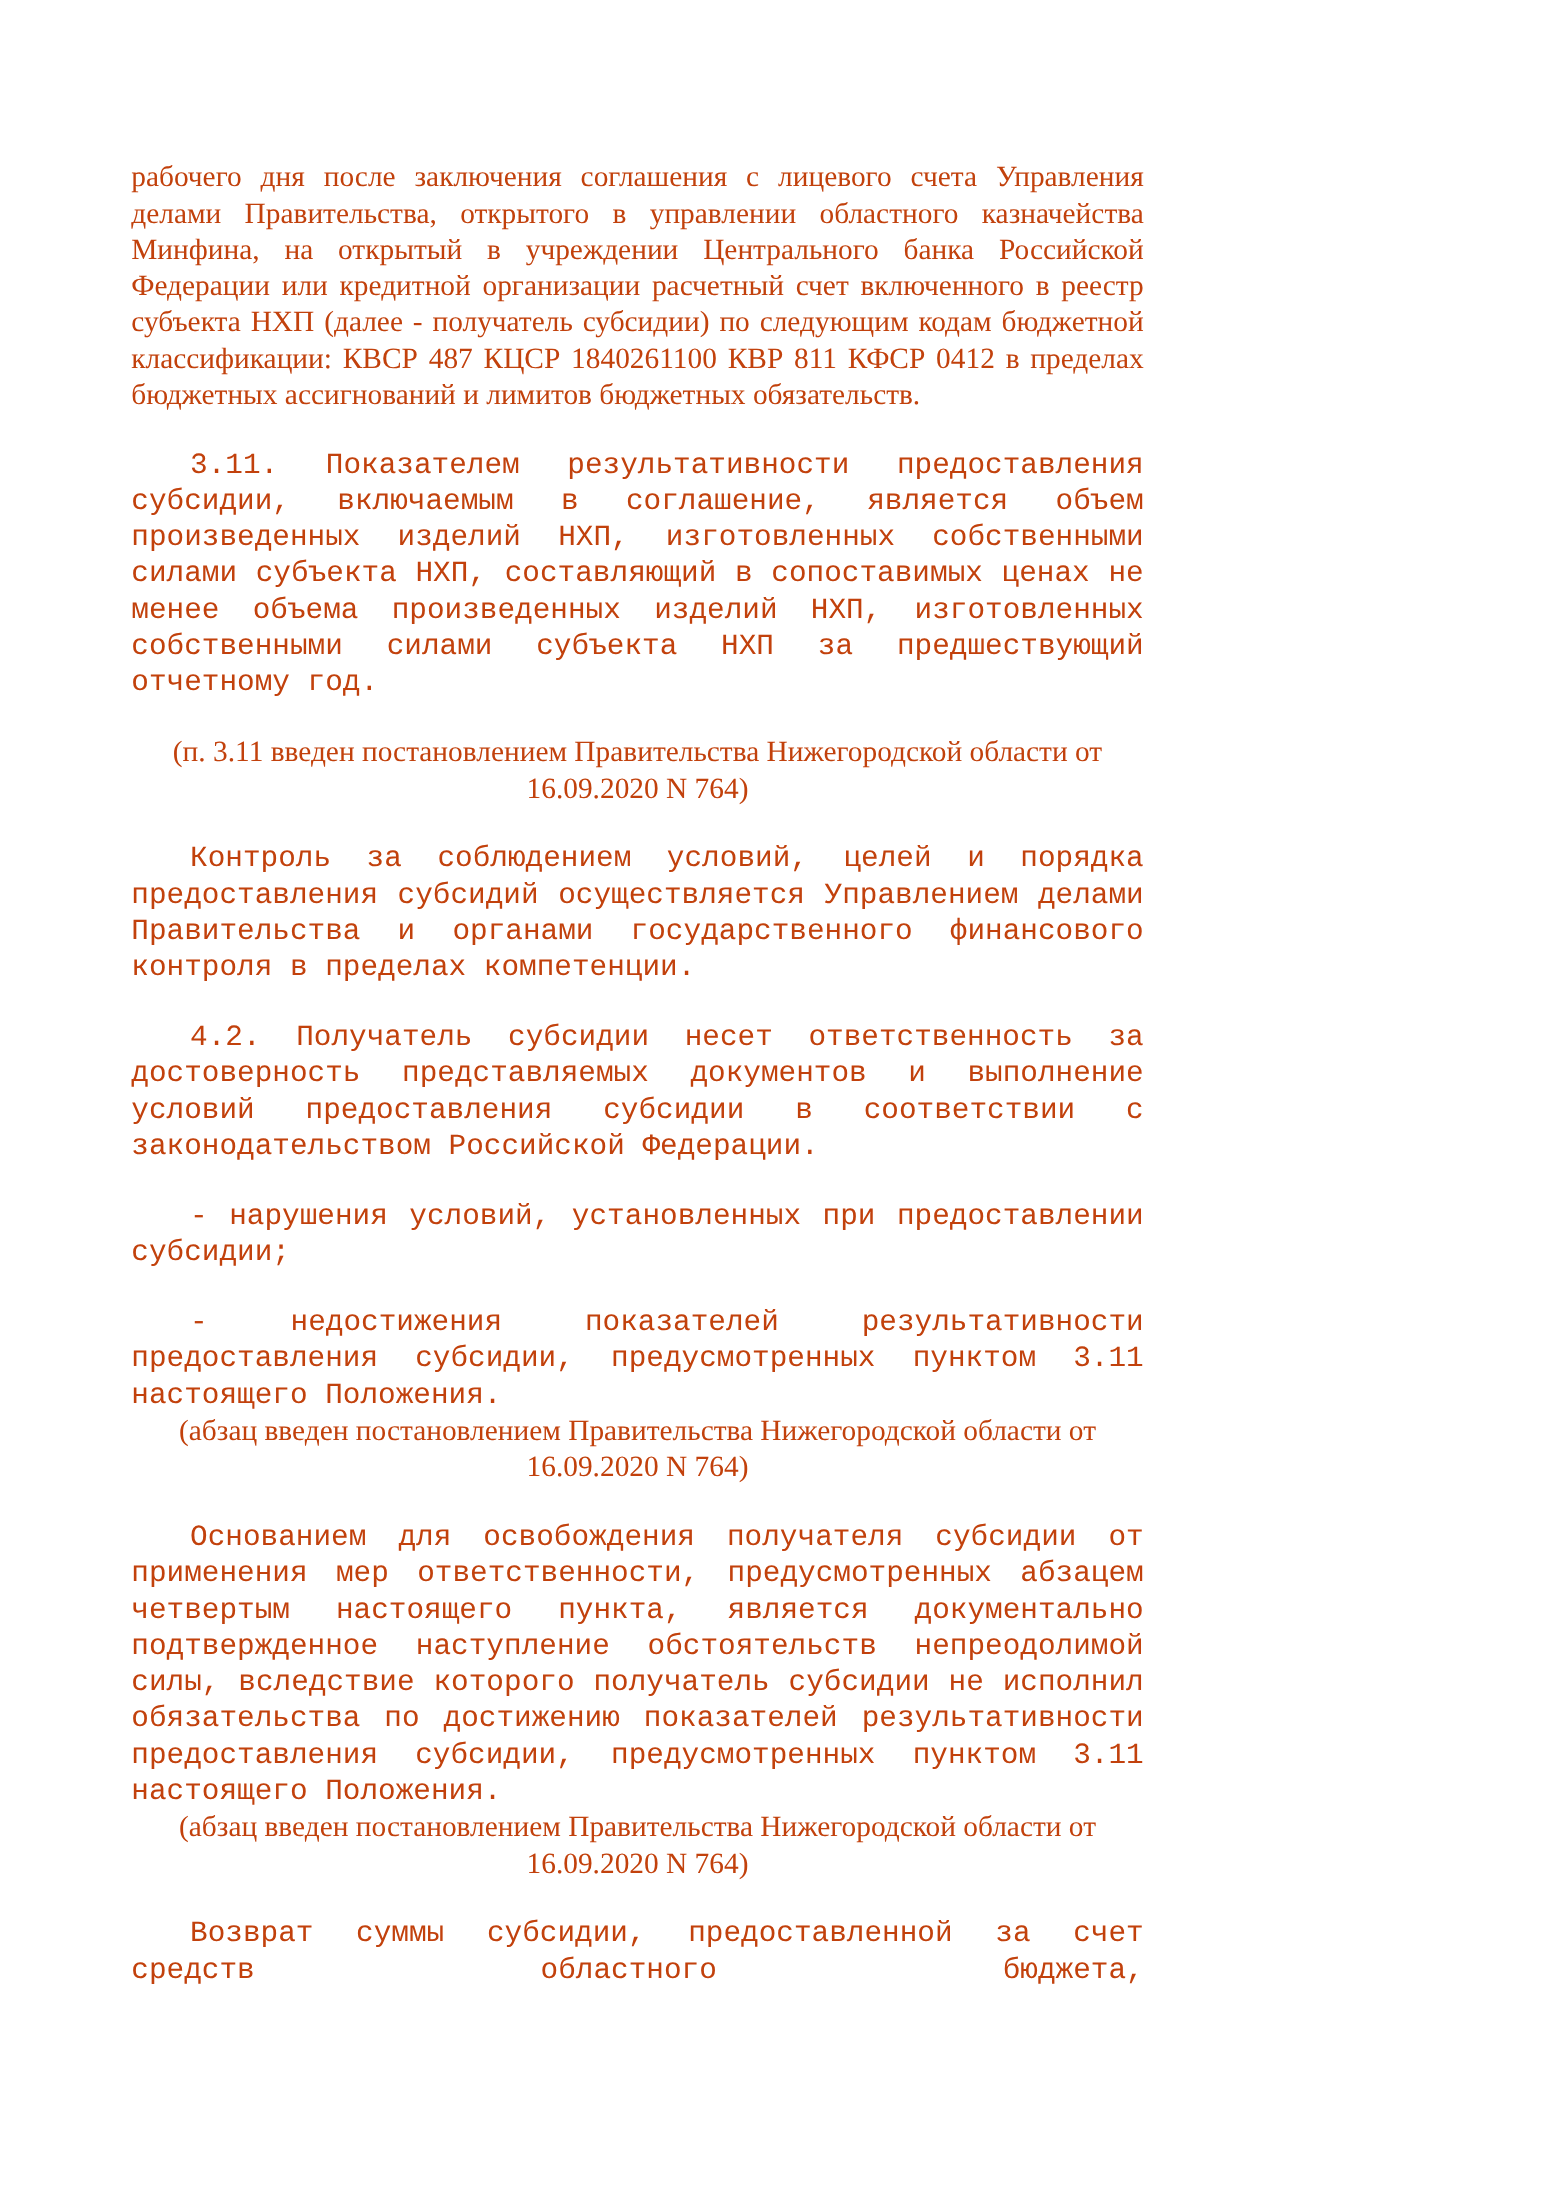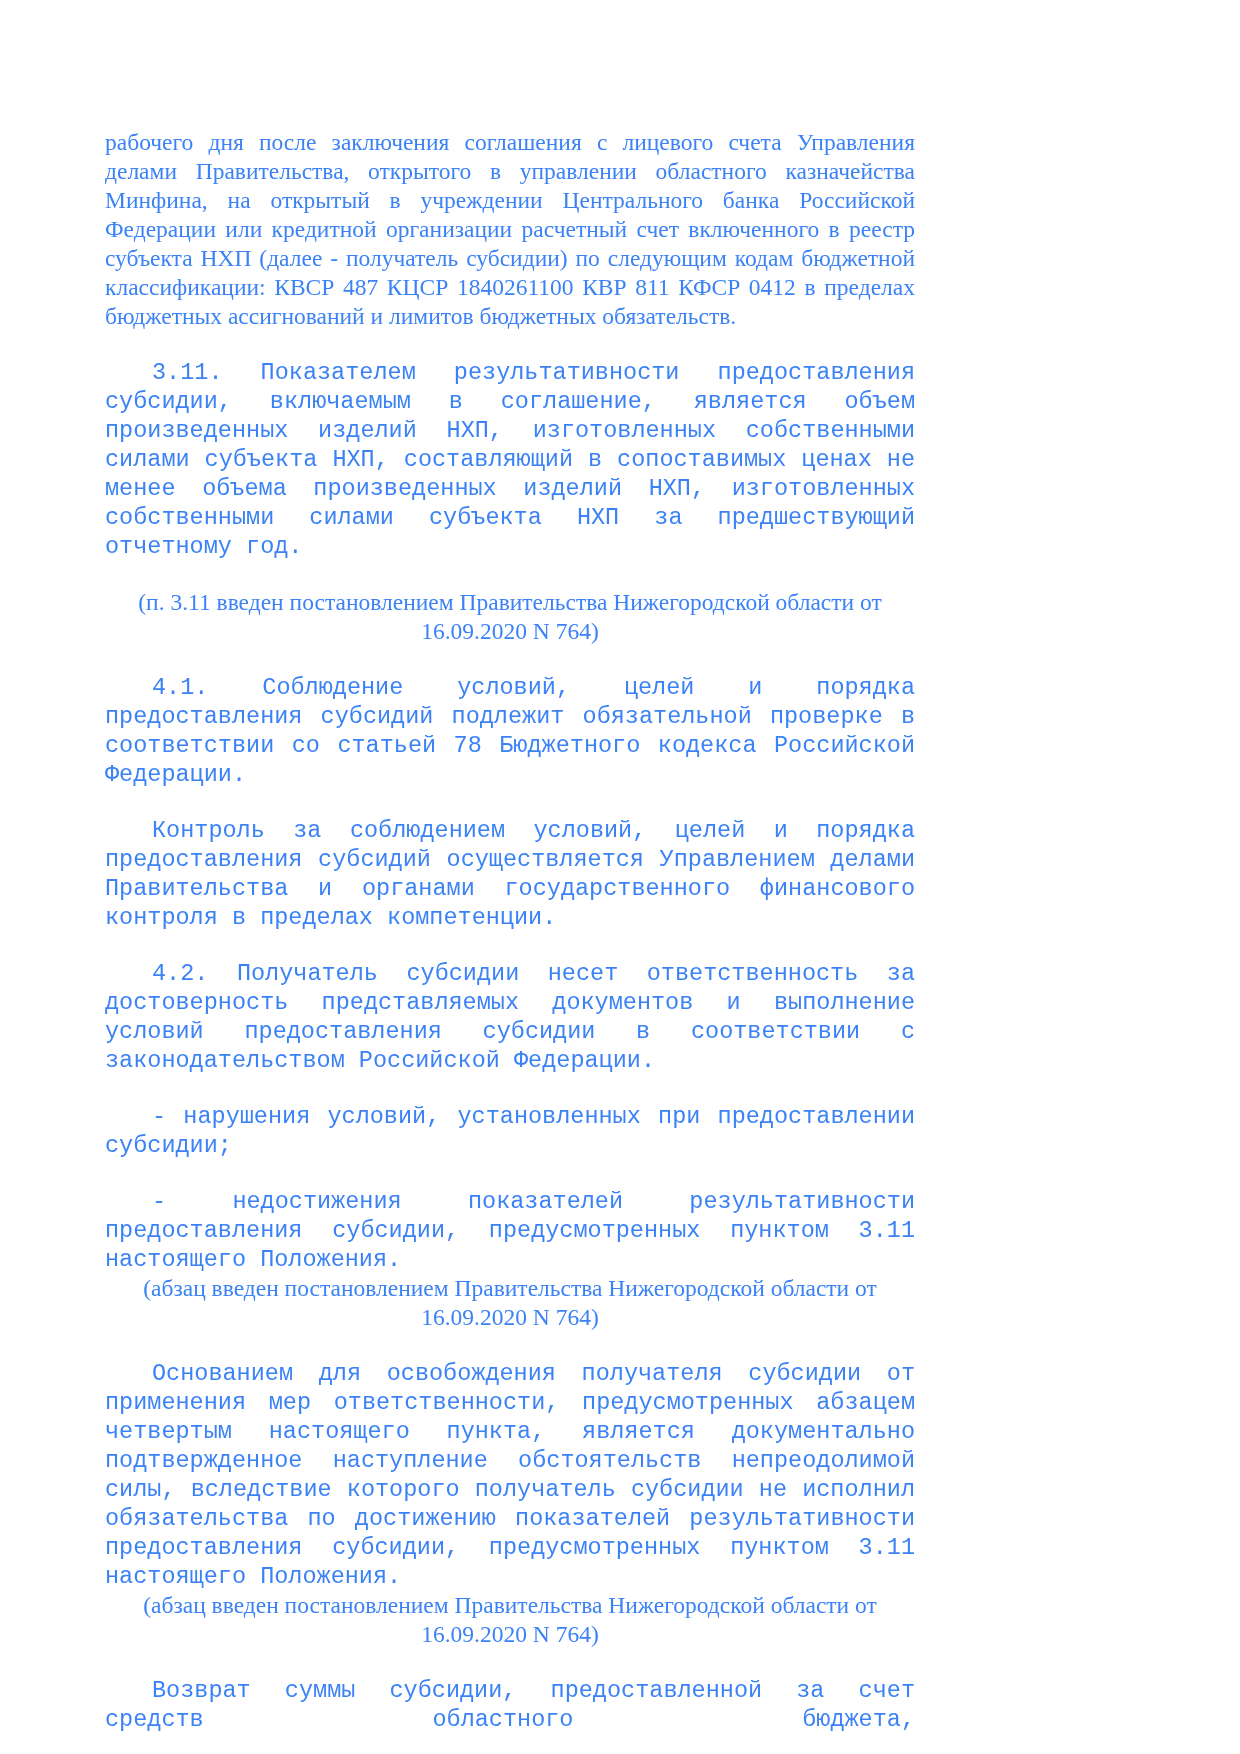--- a/index.html
+++ b/index.html
@@ -6,21 +6,21 @@
     margin: 0;
     padding: 0;
     background: #ffffff;
   }
   .page {
     position: relative;
     width: 1019px;
     height: 1754px;
     box-sizing: border-box;
     background: #ffffff;
-    color: #3b82f6;
+    color: #c2410c;
     padding: 128px 104px 0 105px;
     font-family: "Liberation Serif", "DejaVu Serif", serif;
     font-size: 23.5px;
     line-height: 29px;
     overflow: hidden;
   }
   .para {
     margin: 0 0 27px 0;
     text-align: justify;
   }
@@ -52,21 +52,20 @@
 <div class="page">
 
   <p class="para">рабочего дня после заключения соглашения с лицевого счета Управления делами Правительства, открытого в управлении областного казначейства Минфина, на открытый в учреждении Центрального банка Российской Федерации или кредитной организации расчетный счет включенного в реестр субъекта НХП (далее - получатель субсидии) по следующим кодам бюджетной классификации: КВСР 487 КЦСР 1840261100 КВР 811 КФСР 0412 в пределах бюджетных ассигнований и лимитов бюджетных обязательств.</p>
 
   <p class="para indent">3.11. Показателем результативности предоставления субсидии, включаемым в соглашение, является объем произведенных изделий НХП, изготовленных собственными силами субъекта НХП, составляющий в сопоставимых ценах не менее объема произведенных изделий НХП, изготовленных собственными силами субъекта НХП за предшествующий отчетному год.</p>
 
 
   <p class="note">(п. 3.11 введен постановлением Правительства Нижегородской области от 16.09.2020 N 764)</p>
 
 
-  <p class="para indent">4.1. Соблюдение условий, целей и порядка предоставления субсидий подлежит обязательной проверке в соответствии со статьей 78 Бюджетного кодекса Российской Федерации.</p>
 
   <p class="para indent">Контроль за соблюдением условий, целей и порядка предоставления субсидий осуществляется Управлением делами Правительства и органами государственного финансового контроля в пределах компетенции.</p>
 
   <p class="para indent">4.2. Получатель субсидии несет ответственность за достоверность представляемых документов и выполнение условий предоставления субсидии в соответствии с законодательством Российской Федерации.</p>
 
 
 
   <p class="para indent">- нарушения условий, установленных при предоставлении субсидии;</p>
 
   <p class="para indent tight">- недостижения показателей результативности предоставления субсидии, предусмотренных пунктом 3.11 настоящего Положения.</p>

